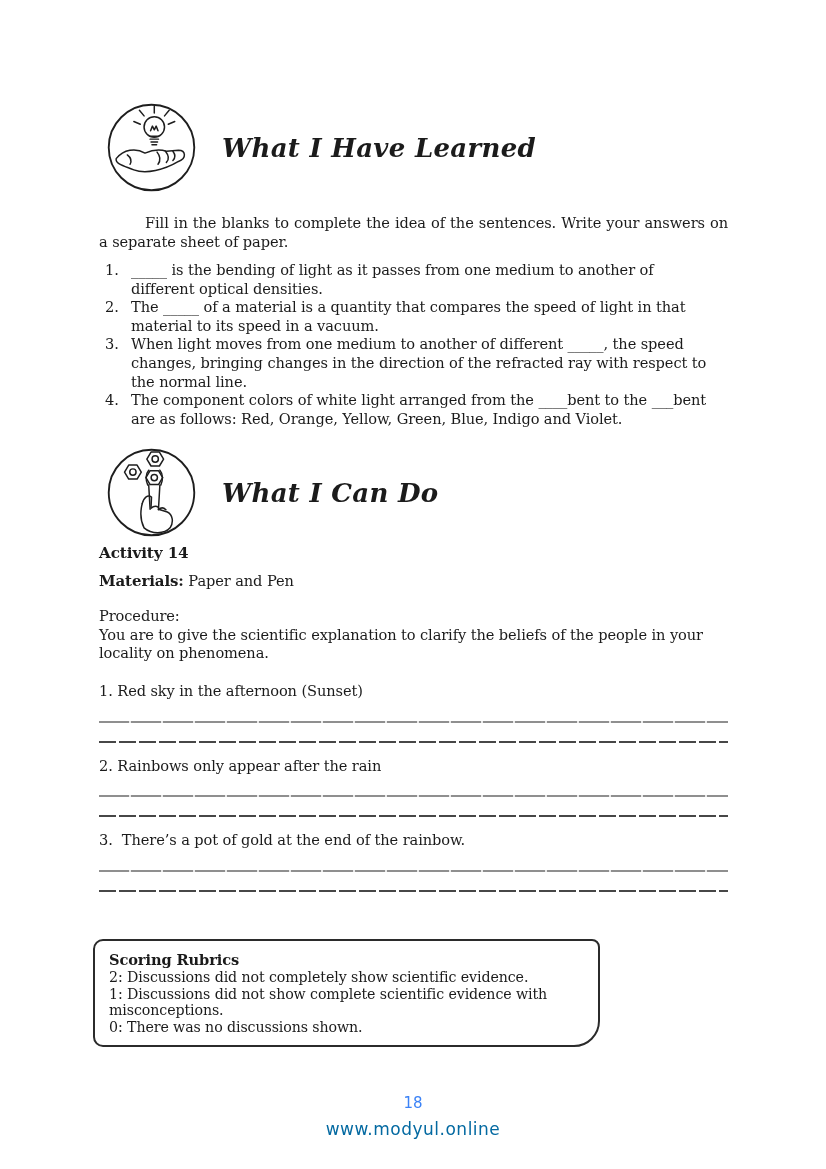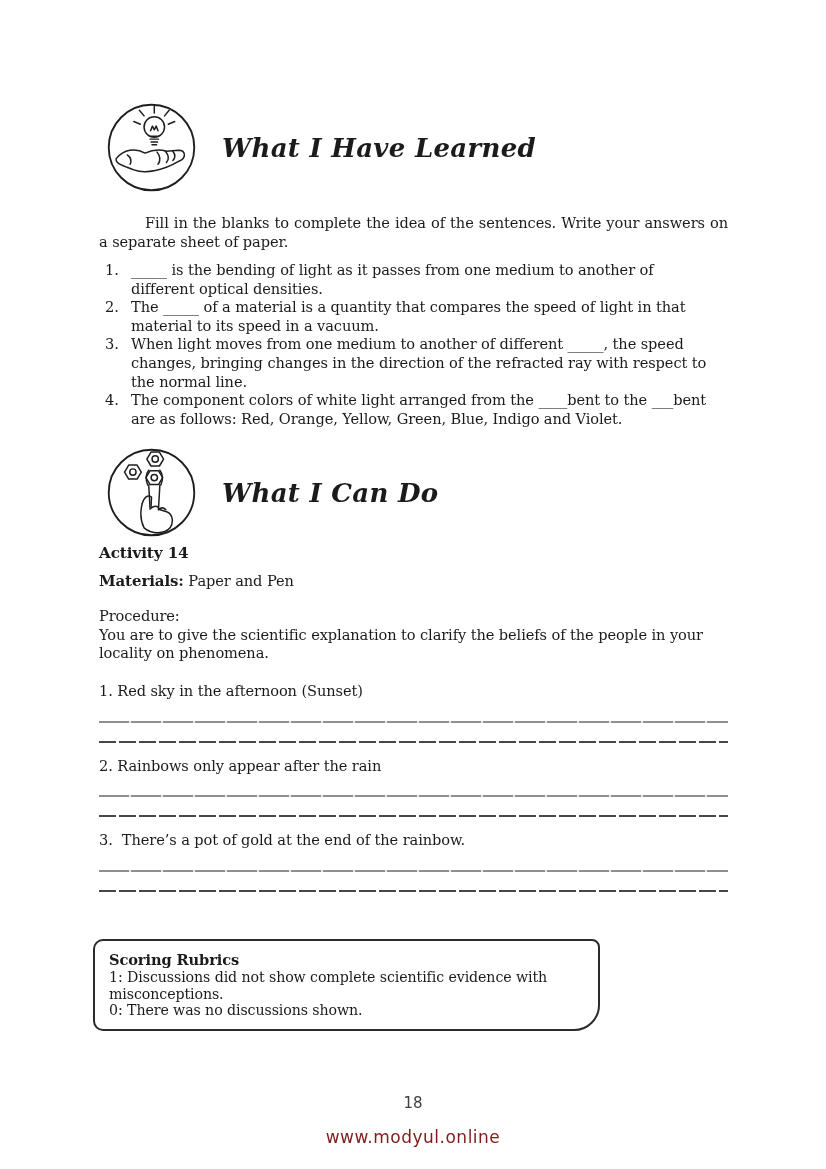--- a/index.html
+++ b/index.html
@@ -53,27 +53,26 @@
     border-radius:10px 8px 26px 10px;
     padding:11px 14px 10px 14px;
     box-sizing:border-box;
     font-size:14.2px;line-height:16.4px;letter-spacing:-0.1px;
   }
   .rubric-title{font-weight:bold;font-size:14.6px;margin-bottom:1px;}
 
   
   .page-number{
     position:absolute;top:1094px;left:0;right:0;text-align:center;
-    font-family:"DejaVu Sans", sans-serif;font-size:15px;color:#404040;
+    font-family:"DejaVu Sans", sans-serif;font-size:15px;color:#3b82f6;
   }
   .watermark{
     position:absolute;top:1119px;left:0;right:0;text-align:center;
     font-family:"DejaVu Sans", sans-serif;font-size:17px;letter-spacing:.5px;
-    color:#7f1d1d;
-    margin-top:8px;
+    color:#0369a1;
   }
   .icon-stroke{fill:none;stroke:#1e1e1e;stroke-width:2;stroke-linecap:round;stroke-linejoin:round;}
   .icon-thin{fill:none;stroke:#1e1e1e;stroke-width:1.6;stroke-linecap:round;stroke-linejoin:round;}
 </style>
 </head>
 <body>
 
 <div class="page">
   <div class="content">
 
@@ -158,20 +157,21 @@
 
       <div class="question">
         <div class="q-label">3.  There’s a pot of gold at the end of the rainbow.</div>
         <div class="ans gray"></div>
         <div class="ans dark"></div>
       </div>
     </div>
 
     <div class="rubric-box">
       <div class="rubric-title">Scoring Rubrics</div>
+      <div>2: Discussions did not completely show scientific evidence.</div>
       <div>1: Discussions did not show complete scientific evidence with misconceptions.</div>
       <div>0: There was no discussions shown.</div>
     </div>
 
   </div>
 
   <div class="page-number">18</div>
   <div class="watermark">www.modyul.online</div>
 </div>
 

